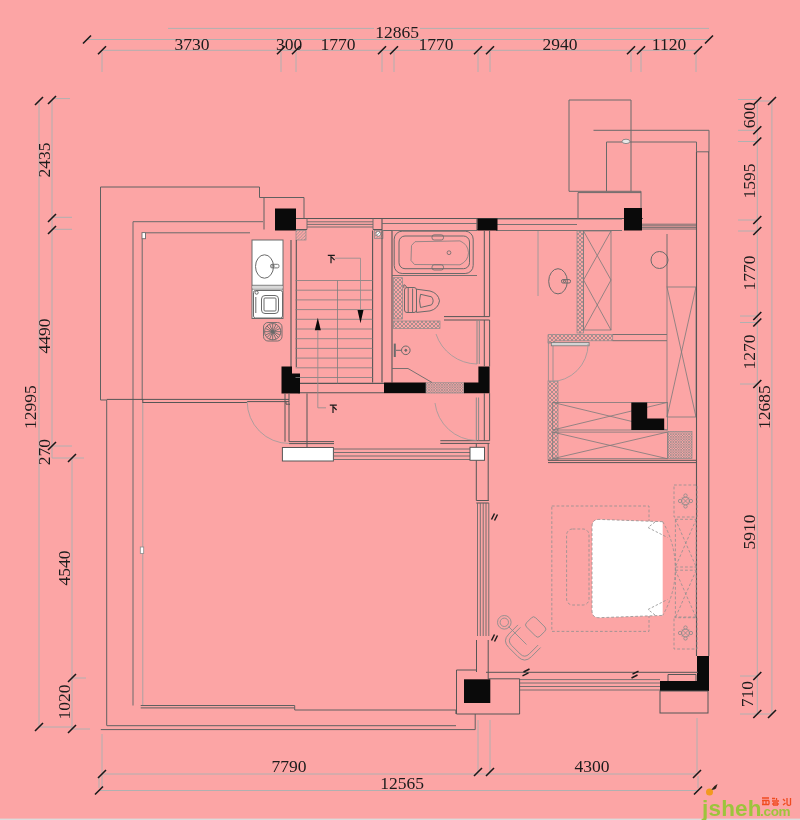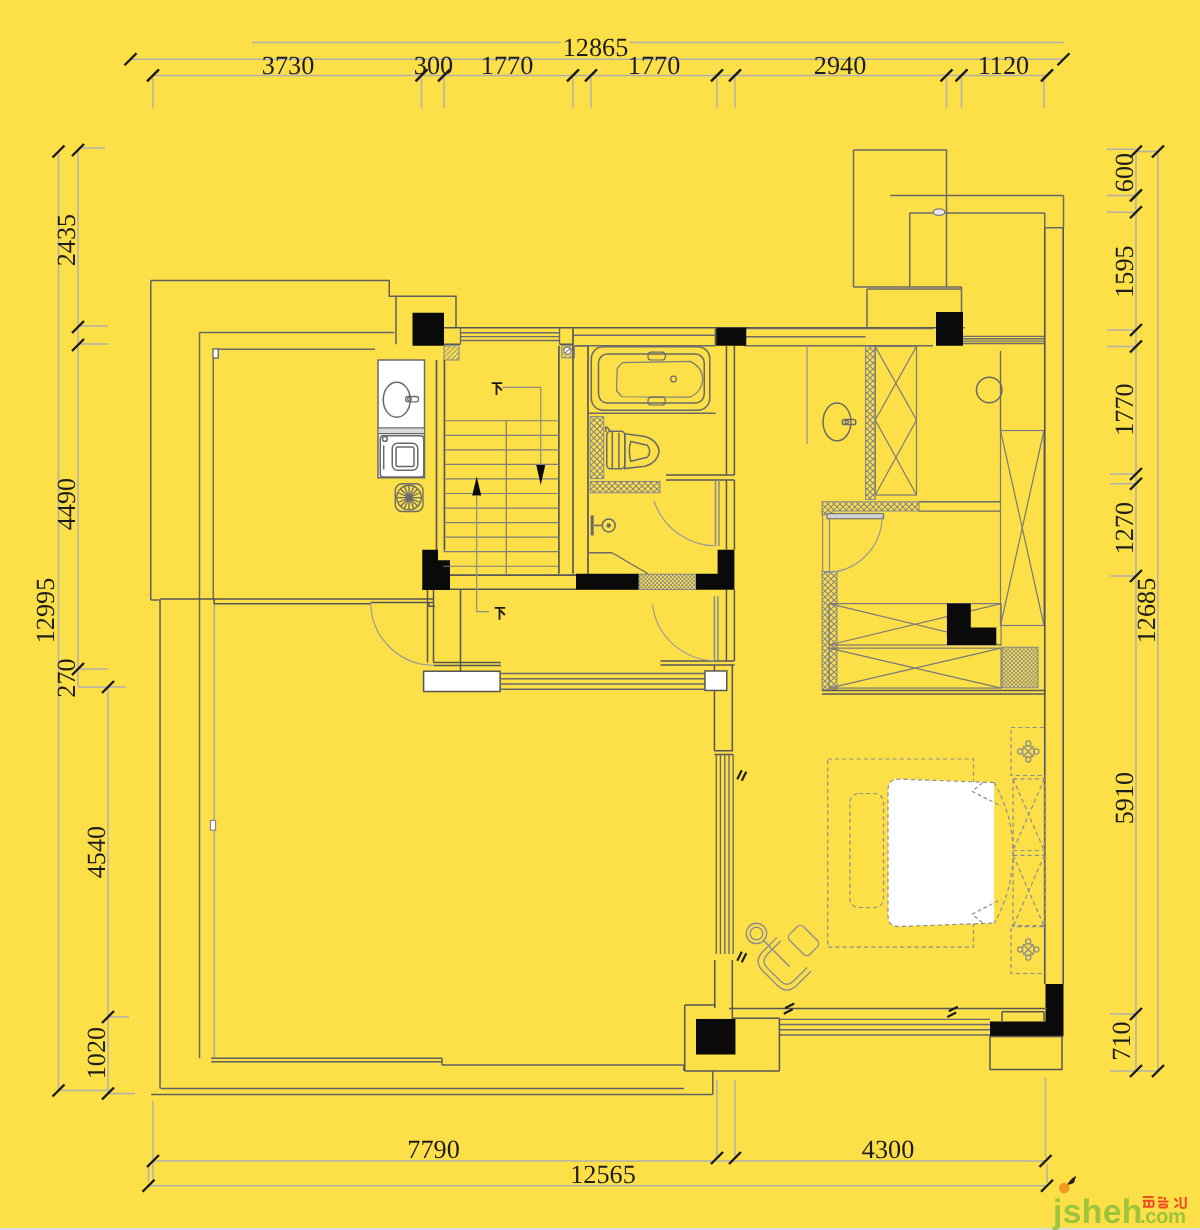--- a/index.html
+++ b/index.html
@@ -1,16 +1,16 @@
 <!DOCTYPE html>
 <html><head>
 <meta charset="utf-8">
 <style>
 html,body{margin:0;padding:0;background:#fff;}
-#plan{position:relative;width:800px;height:820px;background:#fde047;overflow:hidden;}
+#plan{position:relative;width:800px;height:820px;background:#fca5a5;overflow:hidden;}
 svg{position:absolute;left:0;top:0;}
 .dim{font-family:"Liberation Serif",serif;font-size:17.5px;fill:#1c1c1c;}
 </style>
 </head>
 <body>
 <div id="plan">
 <svg width="800" height="820" viewBox="0 0 800 820">
 <defs>
 <pattern id="hx" width="4" height="4" patternUnits="userSpaceOnUse">
 <path d="M0,4 L4,0 M0,0 L4,4" stroke="#858585" stroke-width="0.7" fill="none"></path>

